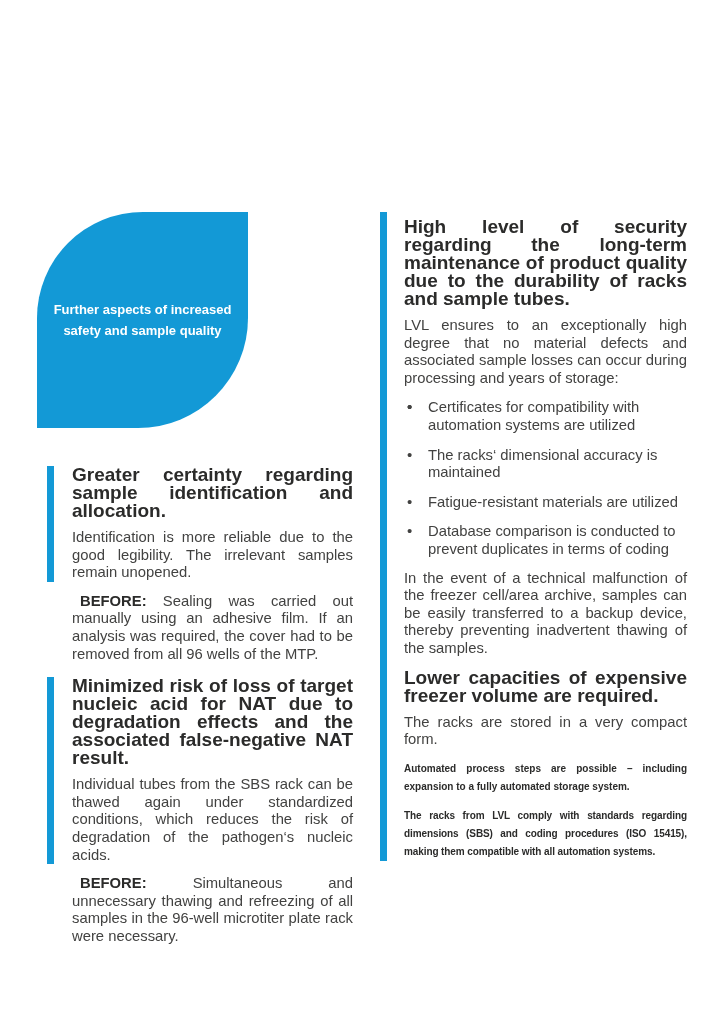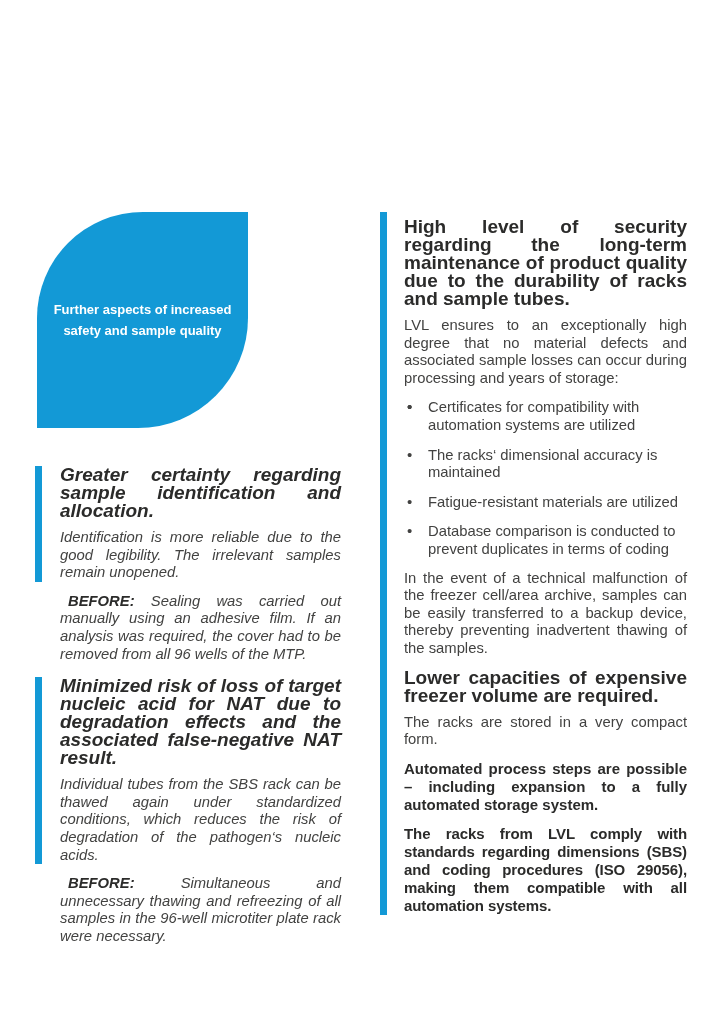--- a/index.html
+++ b/index.html
@@ -28,21 +28,21 @@
   .leaf-text{
     width:180px;
     text-align:center;
     color:#ffffff;
     font-weight:700;
     font-size:13px;
     line-height:21px;
   }
   
   .col{position:absolute;font-size:14.8px;line-height:17.6px;}
-  .col-left{left:60px;top:466px;width:281px;font-style:italic;}
+  .col-left{left:72px;top:466px;width:281px;}
   .col-right{left:404px;top:212px;width:283px;padding-top:6px;}
   .vbar{position:absolute;left:-25px;top:0;bottom:0;width:7px;background:var(--accent);}
   .vbar-right{left:-24px;}
   .bar-group{position:relative;margin:0 0 11px 0;}
   .sec-heading{
     font-weight:700;color:var(--head-ink);
     font-size:19px;line-height:18px;
     text-align:justify;
     margin:0 0 9px 0;
   }
@@ -53,21 +53,21 @@
   .bullet-list li{
     position:relative;
     padding-left:24px;
     margin:0 0 12px 0;
     text-align:left;
   }
   .bullet-list li:last-child{margin-bottom:0;}
   .bullet-dot{position:absolute;left:3px;top:-1px;font-size:15px;}
   .bold-para{
     font-weight:700;color:var(--head-ink);
-    font-size:15px;line-height:18px;
+    font-size:10px;line-height:18px;
     text-align:justify;
     margin:11px 0 0 0;
   }
   .heavy{letter-spacing:-0.1px;}
 </style>
 </head>
 <body>
 
 <div class="page">
 
@@ -106,17 +106,17 @@
       <li><span class="bullet-dot">•</span><span>Fatigue-resistant materials are utilized</span></li>
       <li><span class="bullet-dot">•</span><span>Database comparison is conducted to prevent duplicates in terms of coding</span></li>
     </ul>
 
     <p class="body-para">In the event of a technical malfunction of the freezer cell/area archive, samples can be easily transferred to a backup device, thereby preventing inadvertent thawing of the samples.</p>
 
     <h3 class="sec-heading" style="margin-top:11px;">Lower capacities of expensive freezer volume are required.</h3>
     <p class="body-para">The racks are stored in a very compact form.</p>
 
     <p class="bold-para">Automated process steps are possible – including expansion to a fully automated storage system.</p>
-    <p class="bold-para heavy">The racks from LVL comply with standards regarding dimensions (SBS) and coding procedures (ISO 29056), making them compatible with all automation systems.</p>
+    <p class="bold-para heavy">The racks from LVL comply with standards regarding dimensions (SBS) and coding procedures (ISO 15415), making them compatible with all automation systems.</p>
 
   </div>
 
 </div>
 
 </body></html>

